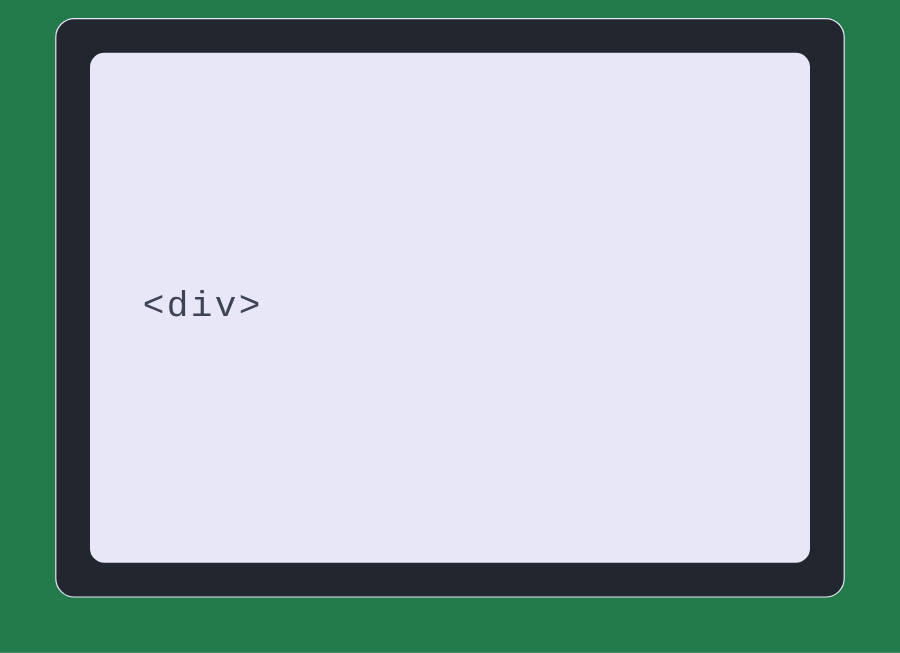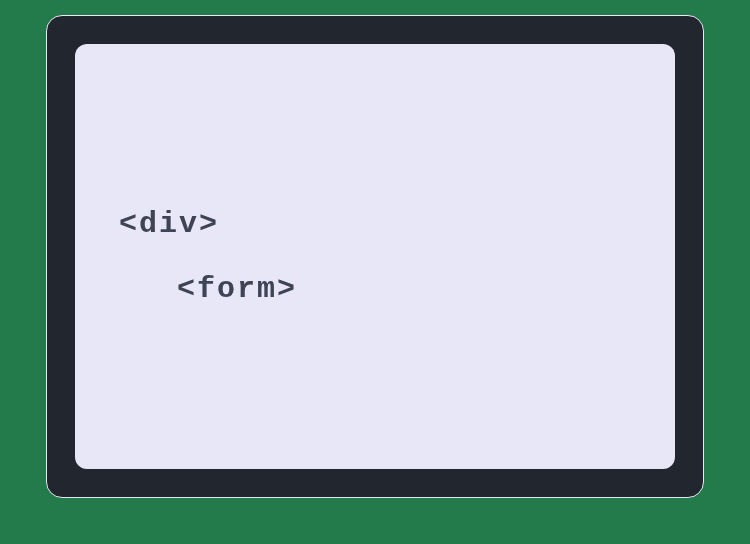--- a/index.html
+++ b/index.html
@@ -27,35 +27,33 @@
     .code-panel {
       width: 100%;
       height: 100%;
       background: #e8e7f7;
       border-radius: 12px;
       padding: 40px 44px;
       display: flex;
       flex-direction: column;
       justify-content: center;
       gap: 32px;
-      font-weight: bold;
     }
     .code-line {
       font-family: "SF Mono", "Monaco", "Menlo", "Consolas", "Courier New", monospace;
       font-size: 30px;
       color: #3e4453;
       letter-spacing: 2px;
       white-space: pre;
       line-height: 1.1;
     }
     .indent-1 {
       padding-left: 58px;
     }
   </style>
 </head>
 <body>
 
 <div class="outer-frame">
   <div class="code-panel">
     <div class="code-line">&lt;div&gt;</div>
-    <div class="code-line indent-1">&lt;form&gt;</div>
   </div>
 </div>
 
 </body></html>

